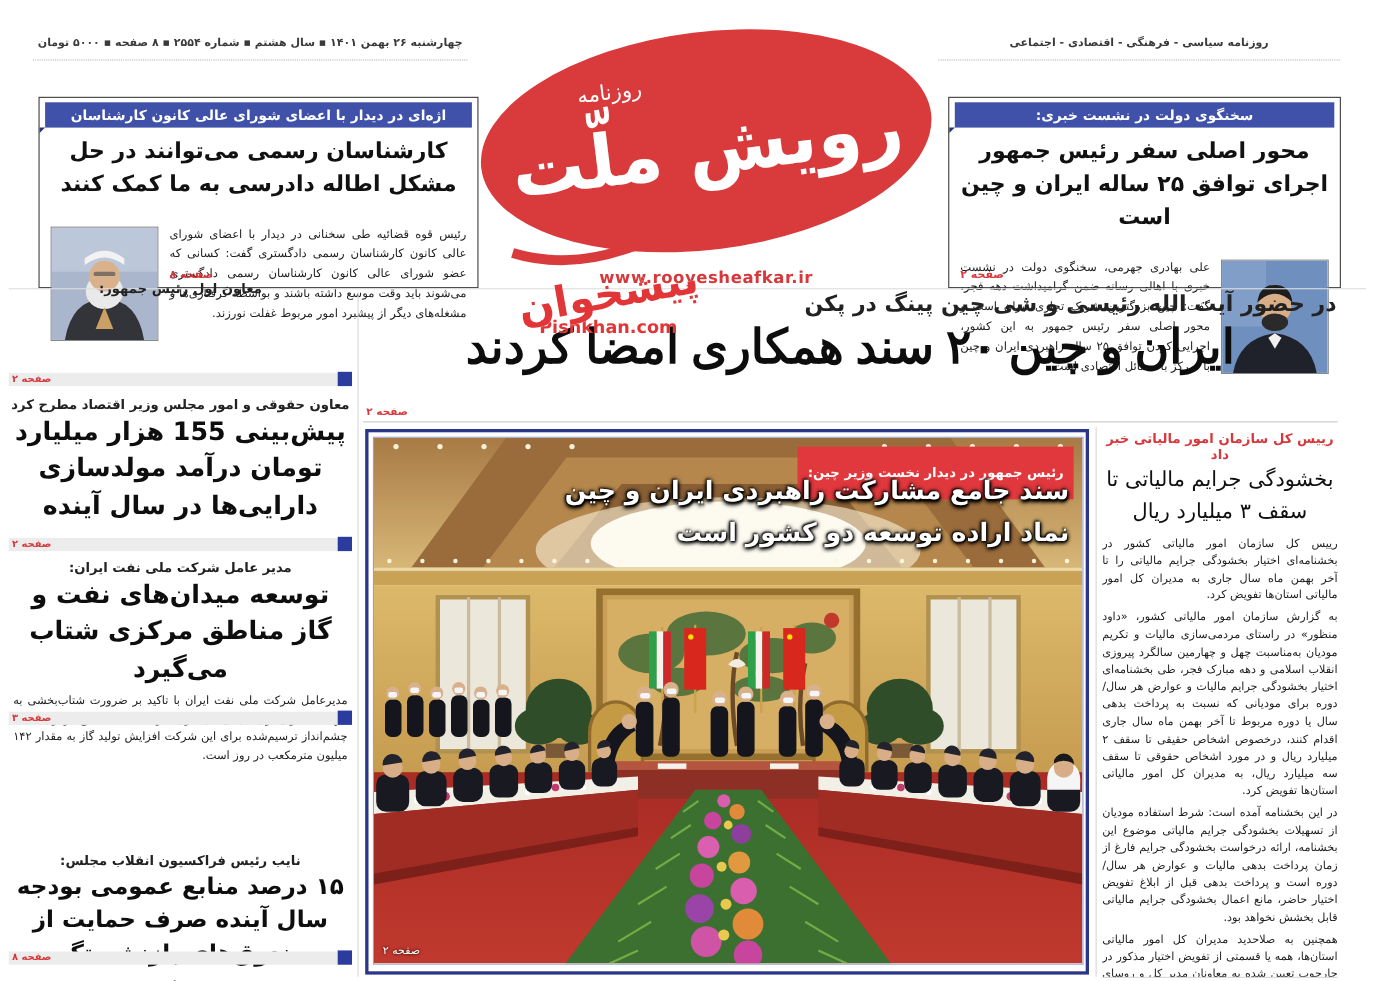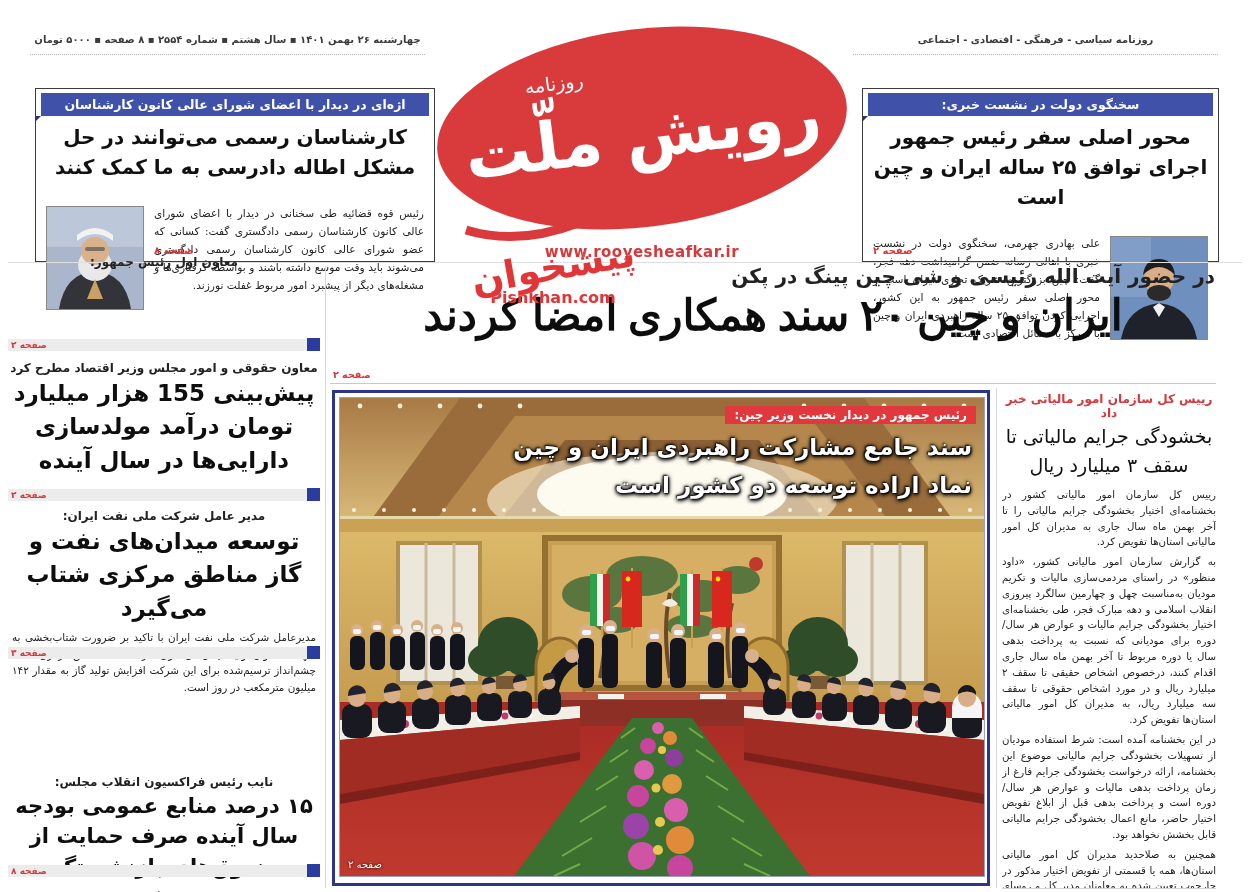--- a/index.html
+++ b/index.html
@@ -43,21 +43,21 @@
   #lead-rule{position:absolute;left:330px;top:383px;width:886px;border-top:1px solid #c9c9c9;}
   #lead-pageref{position:absolute;left:333px;top:369px;font-size:9.5px;color:#d6383b;font-weight:bold;}
   
   .vline{position:absolute;width:0;border-left:1px solid #d8d8d8;}
   .hline{position:absolute;height:0;border-top:1px solid #dedede;}
   
   #photo-frame{position:absolute;left:332px;top:390px;width:658px;height:496px;
                border:3px solid #2b3589;background:#fff;padding:4px;box-sizing:border-box;}
   #photo-inner{position:relative;width:644px;height:478px;overflow:hidden;border:1px solid #9aa0c4;}
   #photo-badge{position:absolute;top:8px;right:8px;background:#e0383c;color:#fff;
-               font-size:12px;font-weight:bold;padding:2px 9px;direction:rtl;z-index:3;}
+               font-size:12px;font-weight:bold;padding:17px 9px;direction:rtl;z-index:3;}
   .photo-cap{position:absolute;right:12px;direction:rtl;text-align:right;color:#fff;
              font-size:23px;font-weight:bold;z-index:3;
              text-shadow:0 0 5px #000,1px 1px 2px #000,-1px -1px 2px #000,0 2px 4px #000;}
   #photo-cap1{top:36px;}
   #photo-cap2{top:74px;}
   #photo-pageref{position:absolute;left:8px;bottom:6px;color:#fff;font-size:10px;z-index:3;
                  text-shadow:0 0 3px #000;}
   
   #right-col{position:absolute;left:1002px;top:388px;width:214px;height:500px;direction:rtl;
              border-bottom:1px solid #d5d5d5;overflow:hidden;}

